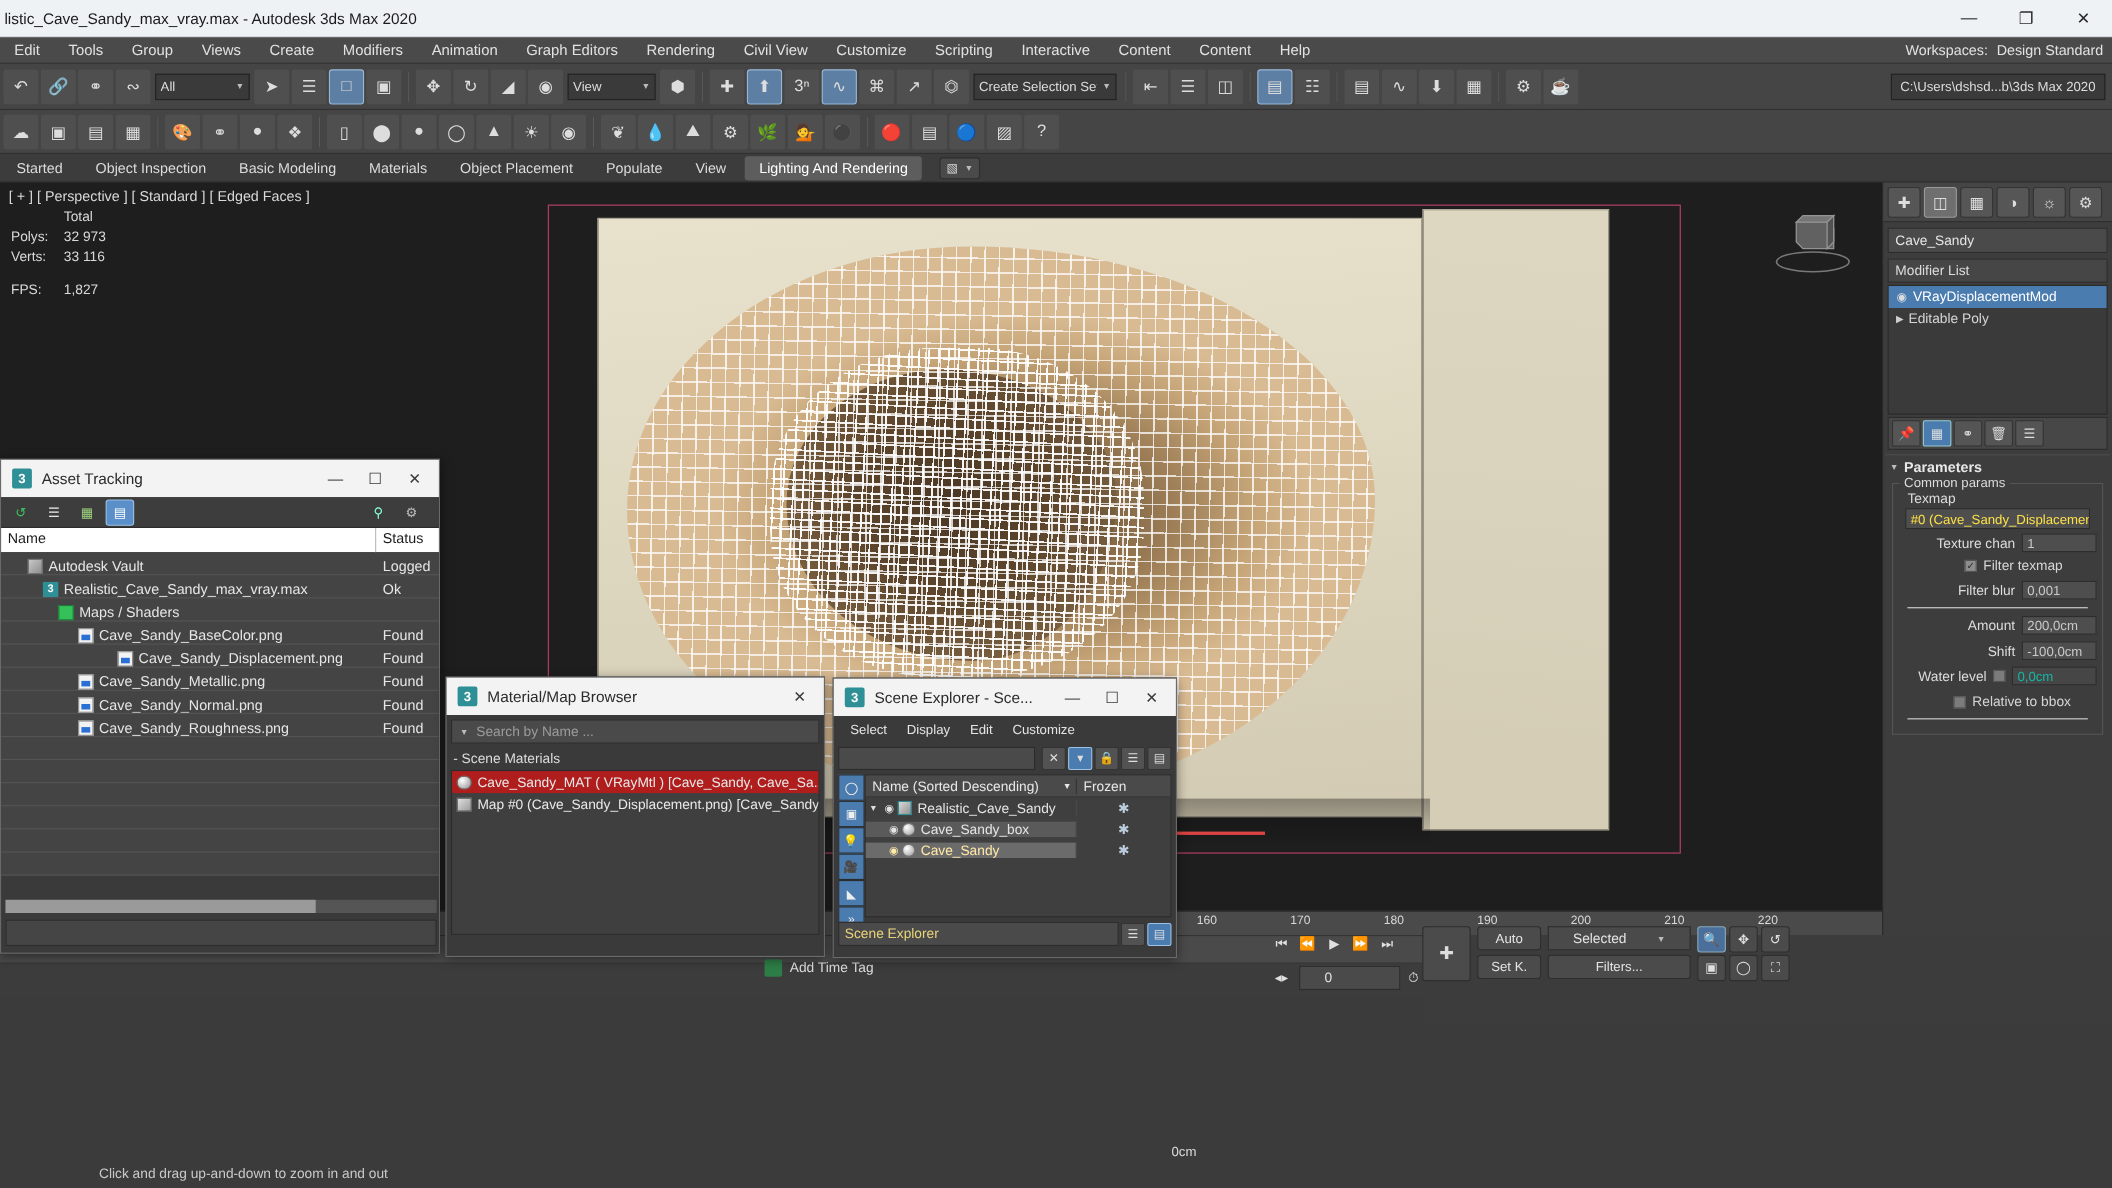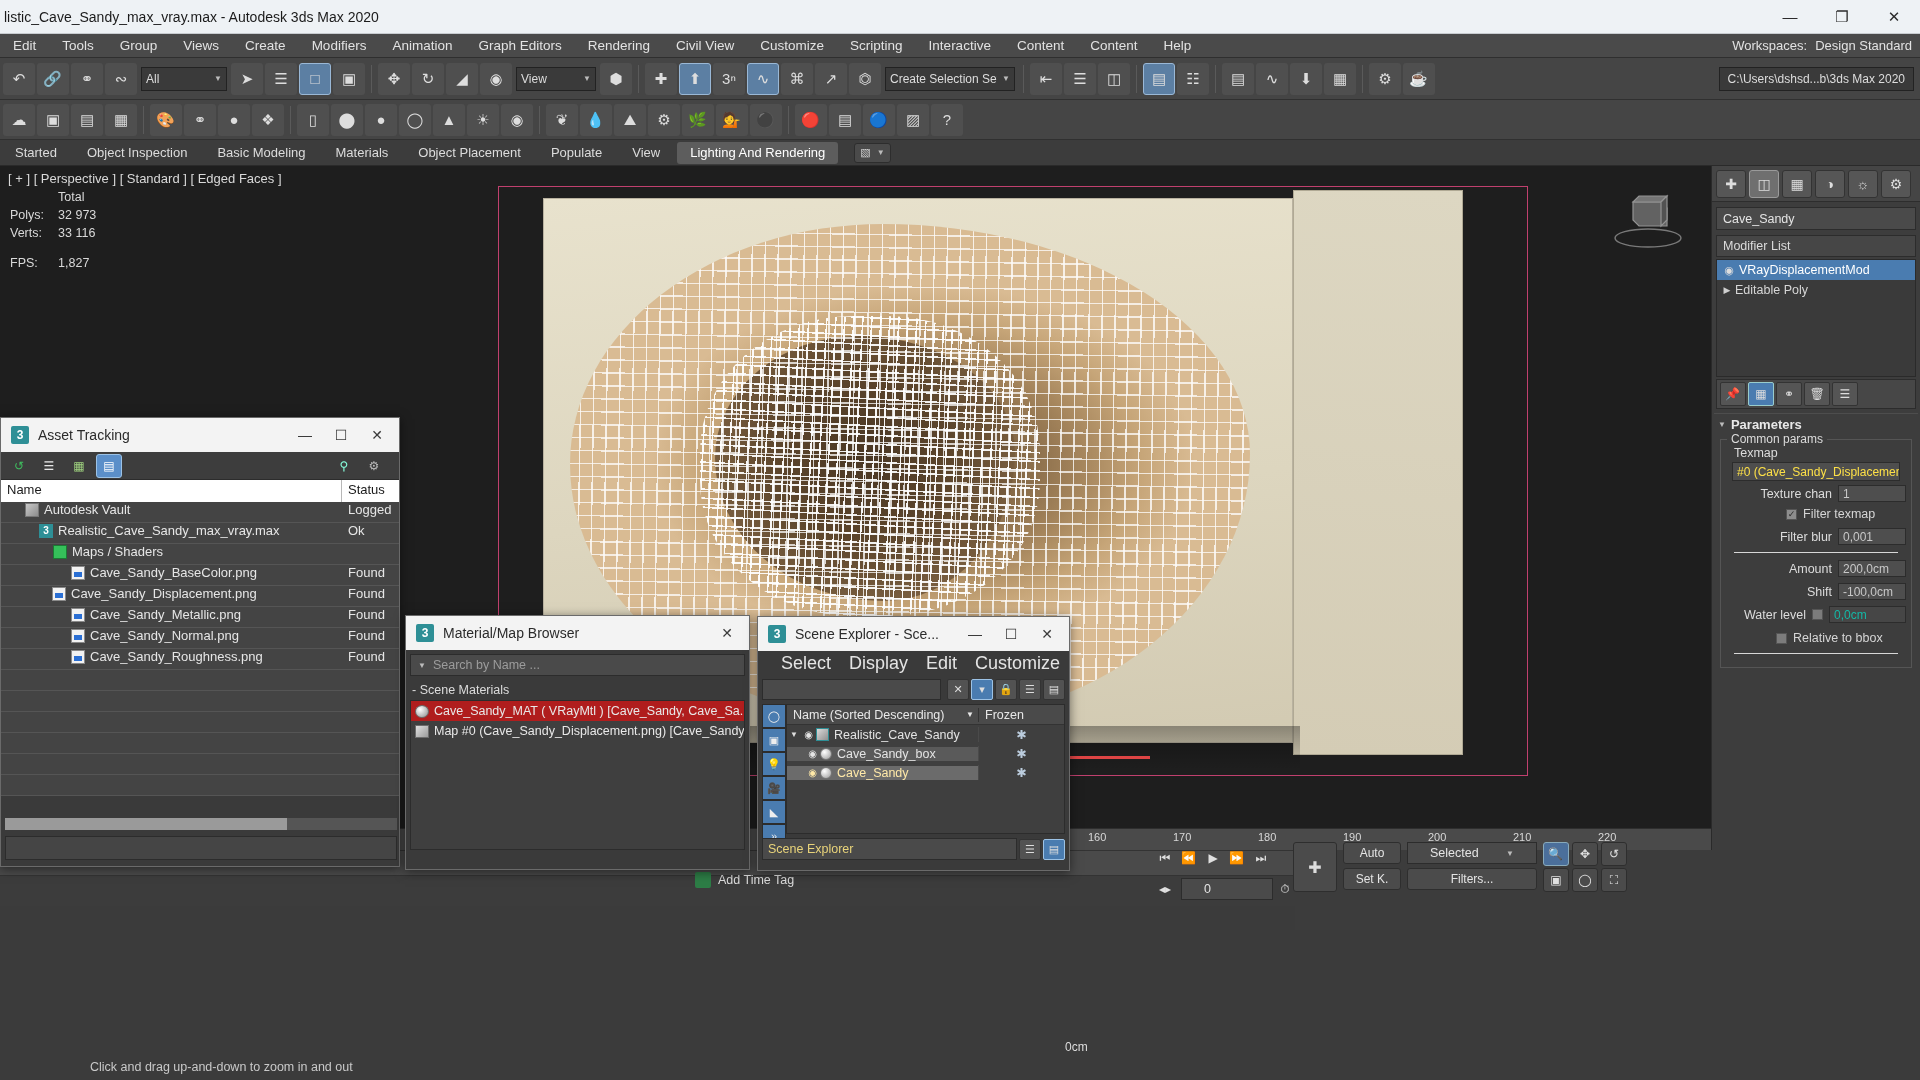--- a/index.html
+++ b/index.html
@@ -291,21 +291,21 @@
     font-weight: bold; display: flex; align-items: center; justify-content: center;
     border-radius: 2px; margin-right: 9px; flex: none;
   }
   .wt-btns { margin-left: auto; display: flex; }
   .wt-btn {
     width: 36px; height: 32px; display: flex; align-items: center; justify-content: center;
     font-size: 14px; color: #3a3a3a;
   }
   .win-menubar {
     height: 22px; background: #f3f3f3; display: flex; align-items: center;
-    padding-left: 6px; color: #2b2b2b; font-size: 18px; justify-content: flex-end;
+    padding-left: 6px; color: #2b2b2b; font-size: 12px;
   }
   .wmenu { padding: 0 9px; height: 20px; line-height: 20px; white-space: nowrap; }
 
   
   #assetTracking { left: 0; top: 417px; width: 400px; height: 450px; }
   .at-menus { background: #f3f3f3; padding: 2px 0 3px 6px; }
   .at-menus .row1, .at-menus .row2 { display: flex; color: #2b2b2b; font-size: 13px; }
   .at-toolbar {
     height: 28px; background: #3d3d3d; display: flex; align-items: center;
     padding-left: 5px; border-bottom: 1px solid #2c2c2c;
@@ -313,21 +313,21 @@
   .at-tb {
     width: 26px; height: 24px; margin-right: 4px; display: flex;
     align-items: center; justify-content: center; border-radius: 3px; font-size: 12px;
   }
   .at-tb.on { background: #5b8fc9; border: 1px solid #9cc2e5; }
   .at-hdr { display: flex; height: 22px; background: #fff; color: #1a1a1a; font-size: 13px; }
   .at-hdr .c-name { flex: 1; padding: 2px 0 0 6px; border-right: 1px solid #b8b8b8; }
   .at-hdr .c-status { width: 57px; padding: 2px 0 0 6px; }
   .at-rows { background: #444; }
   .at-row {
-    display: flex; height: 21px; align-items: flex-start;
+    display: flex; height: 21px; align-items: flex-end;
     border-bottom: 1px solid #555; font-size: 13px; color: #e6e6e6;
   }
   .at-row .nm { flex: 1; display: flex; align-items: center; overflow: hidden; white-space: nowrap; }
   .at-row .st { width: 57px; padding-left: 6px; color: #e6e6e6; }
   .at-row .ico { width: 14px; height: 14px; margin-right: 5px; flex: none; }
   .ico-box { background: linear-gradient(135deg,#c9c9c9,#8d8d8d); border: 1px solid #777; }
   .ico-max {
     background: #2e8f96; color: #fff; font-size: 10px; font-weight: bold;
     display: flex; align-items: center; justify-content: center;
   }
@@ -824,21 +824,21 @@
         <div class="st"></div>
       </div>
       <div class="at-row">
         <div class="nm" style="padding-left:70px">
           <span class="ico ico-png"></span>
           <span>Cave_Sandy_BaseColor.png</span>
         </div>
         <div class="st">Found</div>
       </div>
       <div class="at-row">
-        <div class="nm" style="padding-left:51px">
+        <div class="nm" style="padding-left:106px">
           <span class="ico ico-png"></span>
           <span>Cave_Sandy_Displacement.png</span>
         </div>
         <div class="st">Found</div>
       </div>
       <div class="at-row">
         <div class="nm" style="padding-left:70px">
           <span class="ico ico-png"></span>
           <span>Cave_Sandy_Metallic.png</span>
         </div>

